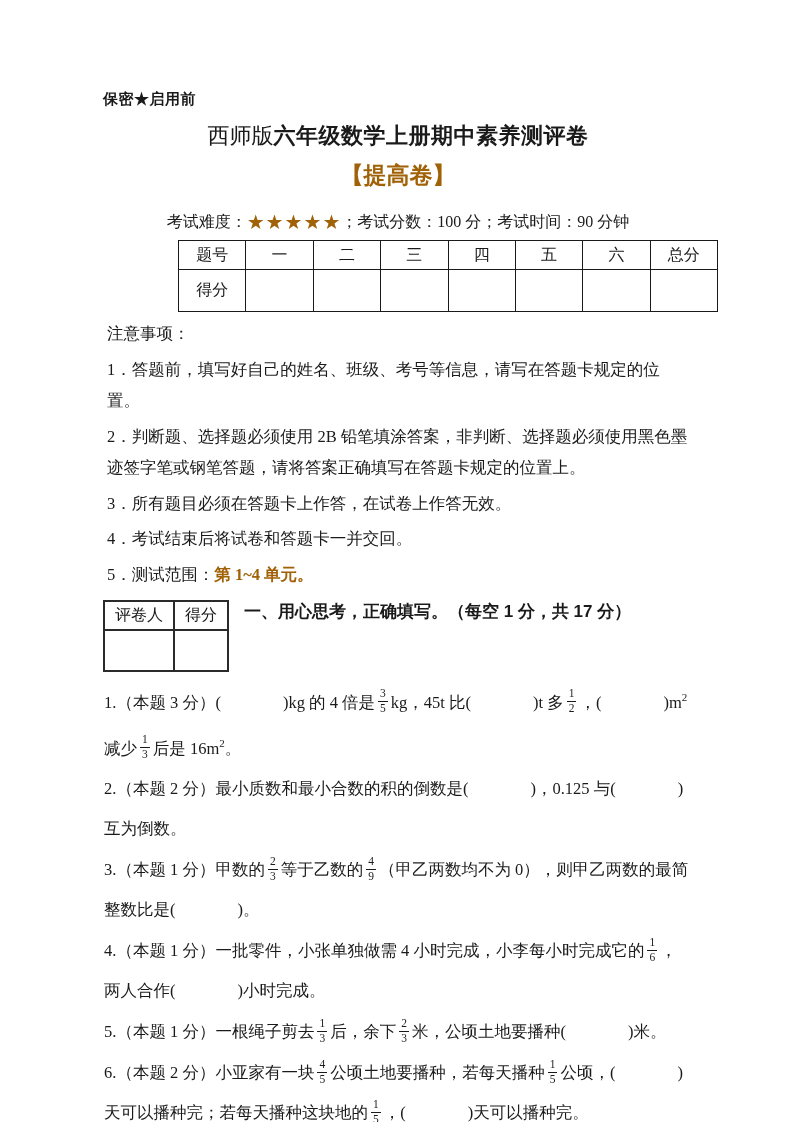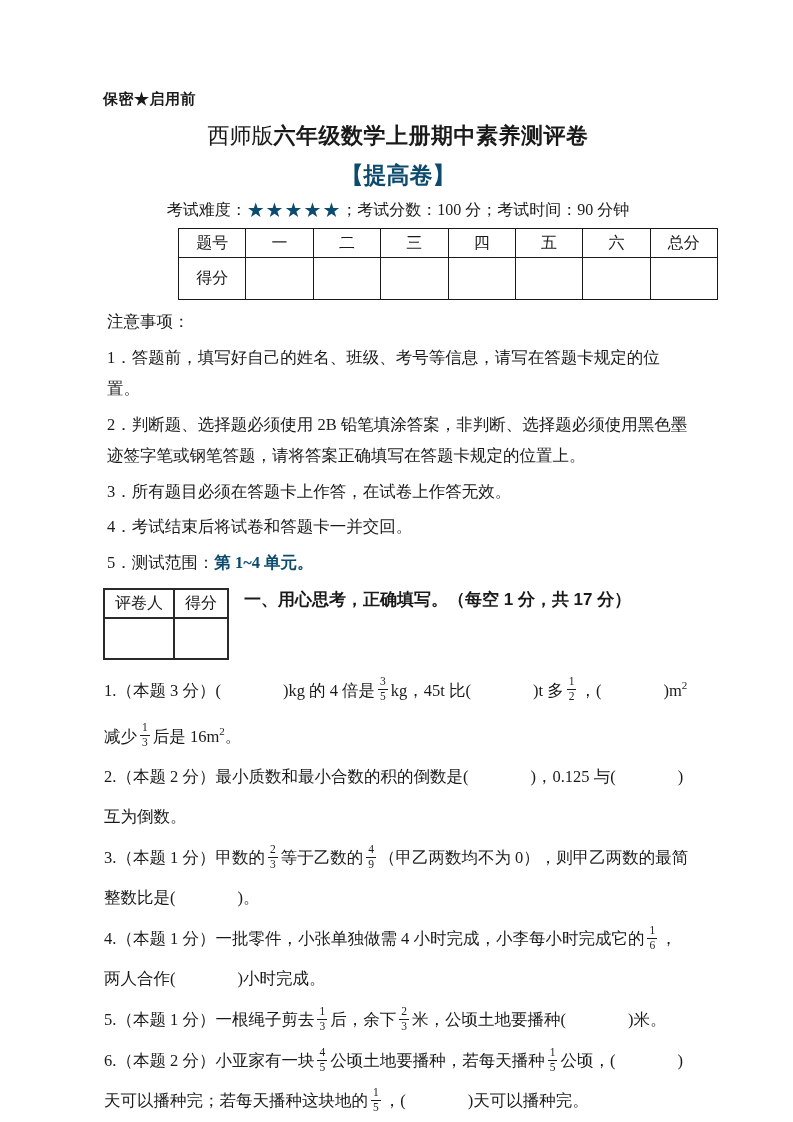--- a/index.html
+++ b/index.html
@@ -12,21 +12,21 @@
 
   .security{font-weight:bold;font-size:15px;letter-spacing:.5px;}
 
   .title{text-align:center;font-size:22px;margin-top:12px;line-height:30px;white-space:nowrap;}
   .title .prefix{font-weight:400;}
   .title .main{font-weight:700;font-family:"Liberation Sans","DejaVu Sans",sans-serif;letter-spacing:.5px;margin-top:15px;}
 
   .subtitle{text-align:center;margin-top:9px;font-size:23px;font-weight:700;
     font-family:"Liberation Sans","DejaVu Sans",sans-serif;line-height:30px;}
 
-  .meta{text-align:center;margin-top:8px;font-size:16px;line-height:24px;}
+  .meta{text-align:center;margin-top:20px;font-size:16px;line-height:24px;}
   .meta .stars{font-size:20px;letter-spacing:1px;vertical-align:-2px;}
 
   table.score{border-collapse:collapse;table-layout:fixed;width:540px;margin:6px 0 0 75px;}
   table.score td{border:1.6px solid #1a1a1a;text-align:center;font-size:16px;padding:0;}
   table.score tr.hdr td{height:28px;}
   table.score tr.blankrow td{height:41px;}
 
   .notes{margin-top:6px;font-size:16.5px;line-height:31.5px;}
   .notes p{margin:4px;}
 
@@ -42,21 +42,21 @@
   .questions p{margin:1px;}
   .questions sup{font-size:11px;}
 
   .frac{display:inline-flex;flex-direction:column;align-items:center;vertical-align:middle;
     font-size:11.5px;line-height:1.2;margin:0 3px;transform:translateY(-2px);}
   .frac .num{border-bottom:1.2px solid #1a1a1a;padding:0 2px;}
   .frac .den{padding:0 2px;}
 
   .blank .gap{display:inline-block;width:62px;}
 
-  .red{color:#0c4a6e;}
+  .red{color:#a16207;}
   .bold{font-weight:bold;}
 </style>
 </head>
 <body>
 
 <div class="content">
 
   <div class="security">保密★启用前</div>
 
   <div class="title">

